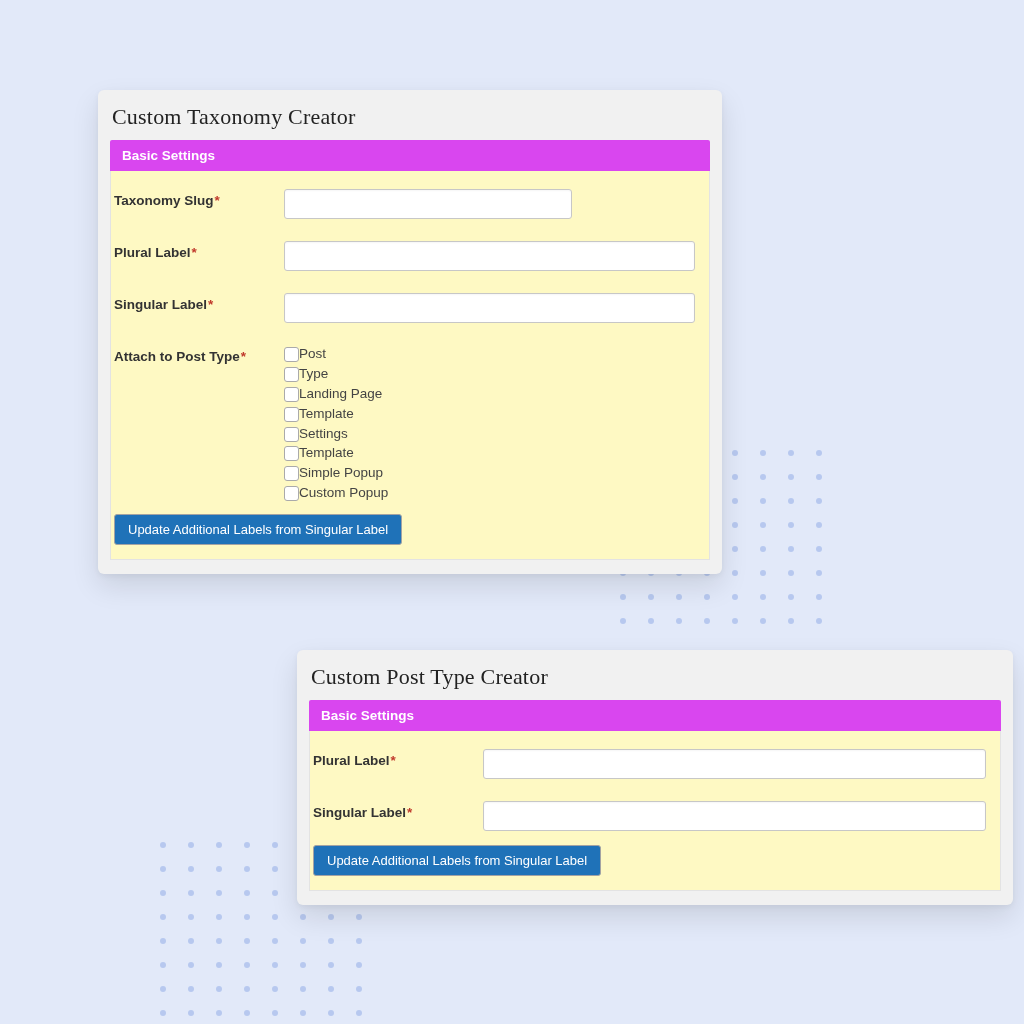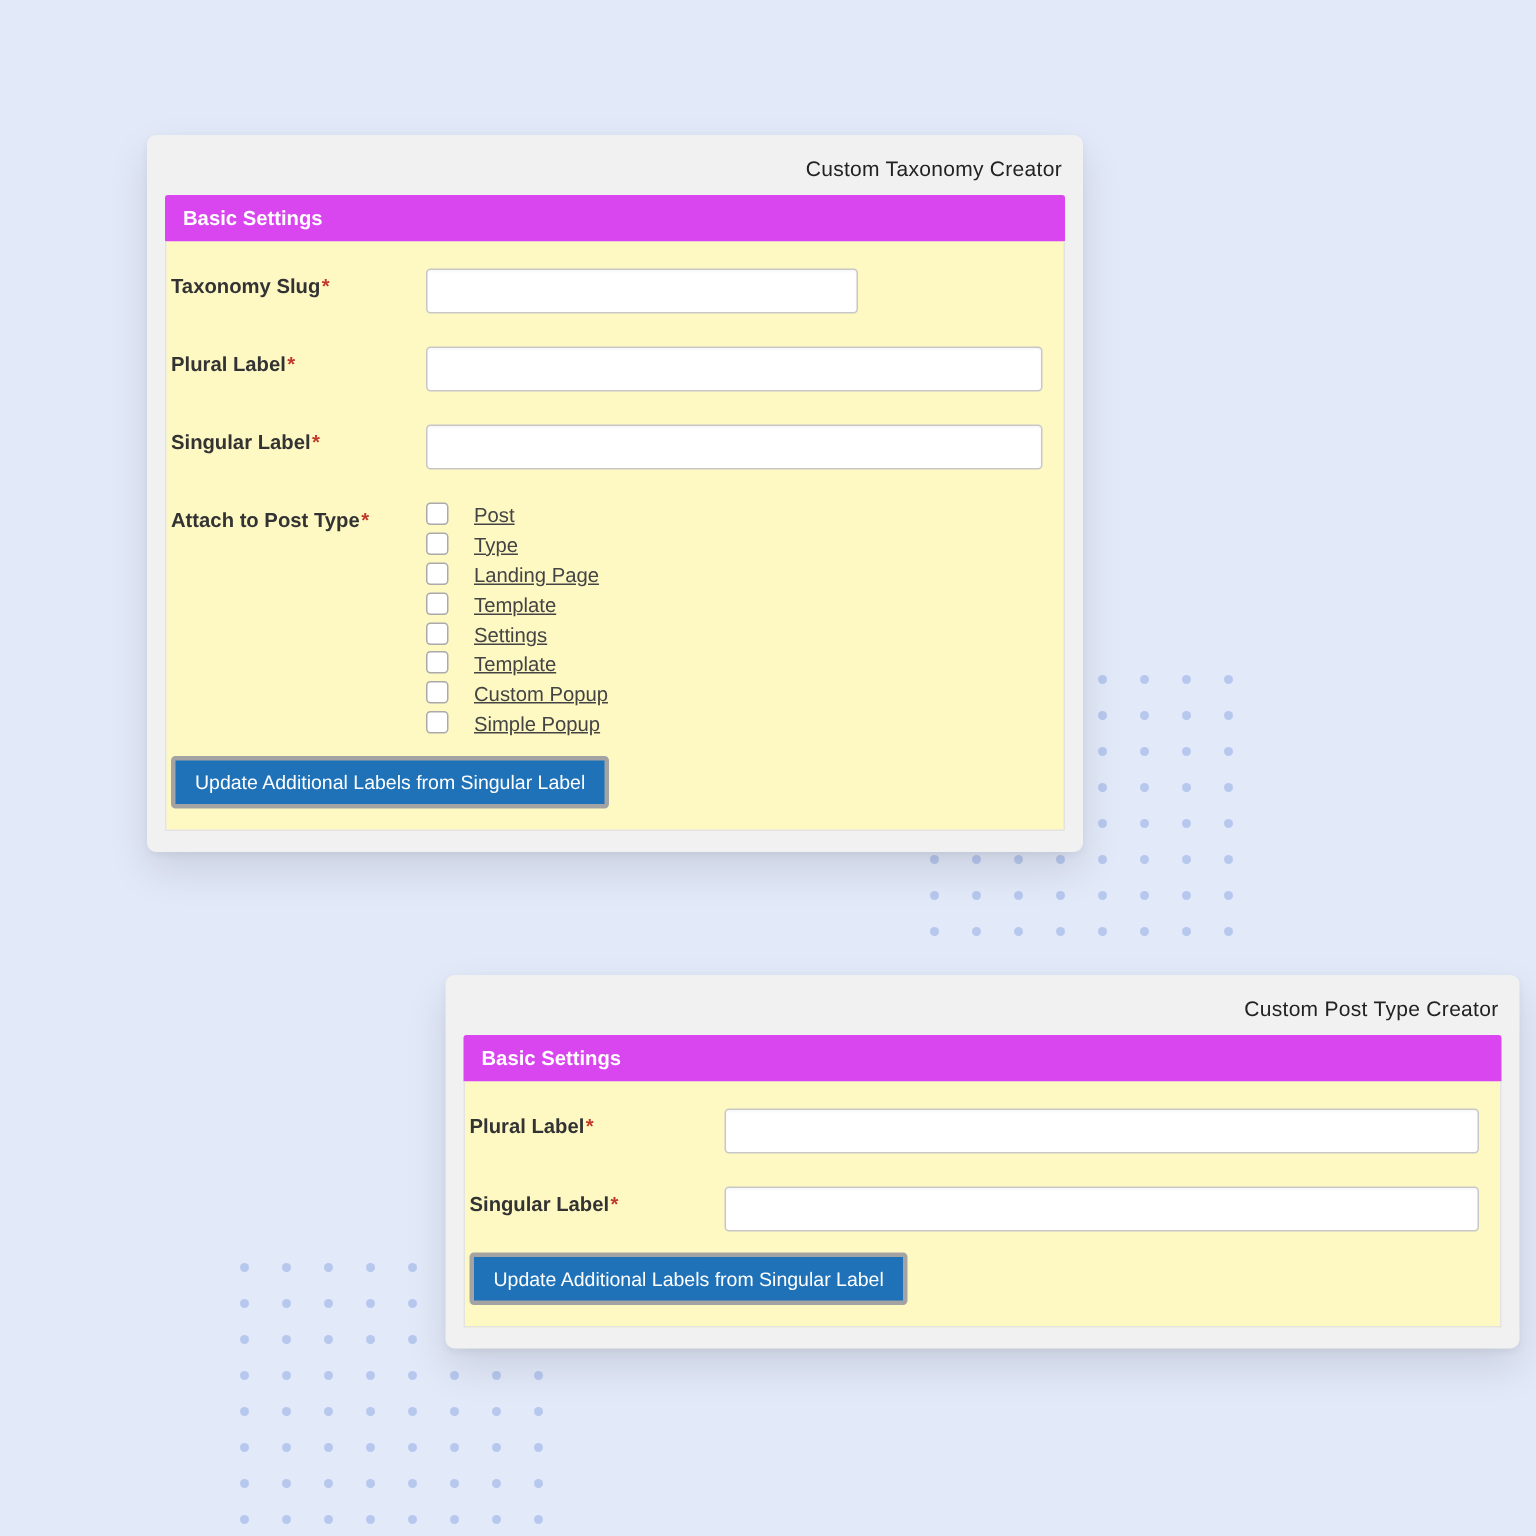--- a/index.html
+++ b/index.html
@@ -25,27 +25,26 @@
   }
   .card {
     position: absolute;
     background: #f1f1f1;
     border-radius: 6px;
     box-shadow: 0 12px 28px rgba(0,0,0,0.11), 0 2px 6px rgba(0,0,0,0.05);
     padding: 12px 12px 14px 12px;
     z-index: 2;
   }
   .card-title {
-    font-family: Liberation Sans, sans-serif;
-    font-size: 14px;
+    font-family: Liberation Serif, serif;
+    font-size: 22px;
     font-weight: 400;
     color: #222;
     margin: 2px 2px 10px 2px;
     letter-spacing: 0.2px;
-    text-align: right;
   }
   .section-header {
     background: #d946ef;
     color: #fff;
     font-weight: 700;
     font-size: 13.5px;
     padding: 8px 12px;
     border-radius: 2px 2px 0 0;
   }
   .section-body {
@@ -73,33 +72,33 @@
     width: 100%;
     height: 30px;
     border: 1px solid #c7c7c7;
     border-radius: 3px;
     background: #fff;
     padding: 4px 8px;
     font-size: 14px;
     box-shadow: inset 0 1px 2px rgba(0,0,0,0.04);
   }
   .checks { font-size: 13.5px; color: #444; }
-  .checks label { display: flex; gap: 17px; line-height: 1.4; margin-bottom: 1px; text-decoration: underline; }
+  .checks label { display: flex; align-items: center; gap: 0; line-height: 1.4; margin-bottom: 1px; }
   .checks input[type="checkbox"] {
     width: 15px; height: 15px;
     border: 1px solid #aaa;
     border-radius: 3px;
     appearance: none;
     background: #fff;
   }
   .btn {
     display: inline-block;
     background: #1f72b8;
     color: #fff;
-    border: 3px solid #a3a3a3;
+    border: 1px solid #a3a3a3;
     border-radius: 3px;
     font-size: 13px;
     padding: 7px 13px;
     cursor: pointer;
   }
 </style>
 </head>
 <body>
 
 <div class="dots" id="dots1" style="top:450px; left:620px;">
@@ -285,25 +284,25 @@
           <label>
             <input type="checkbox" style="">
             <span>Settings</span>
           </label>
           <label>
             <input type="checkbox" style="">
             <span>Template</span>
           </label>
           <label>
             <input type="checkbox" style="">
+            <span>Simple Popup</span>
+          </label>
+          <label>
+            <input type="checkbox" style="">
             <span>Custom Popup</span>
-          </label>
-          <label>
-            <input type="checkbox" style="">
-            <span>Simple Popup</span>
           </label>
         </div>
     </div>
 
     <button class="btn">Update Additional Labels from Singular Label</button>
   </div>
 </div>
 
 <div class="card" style="top:650px; left:297px; width:716px;">
   <div class="card-title">Custom Post Type Creator</div>

